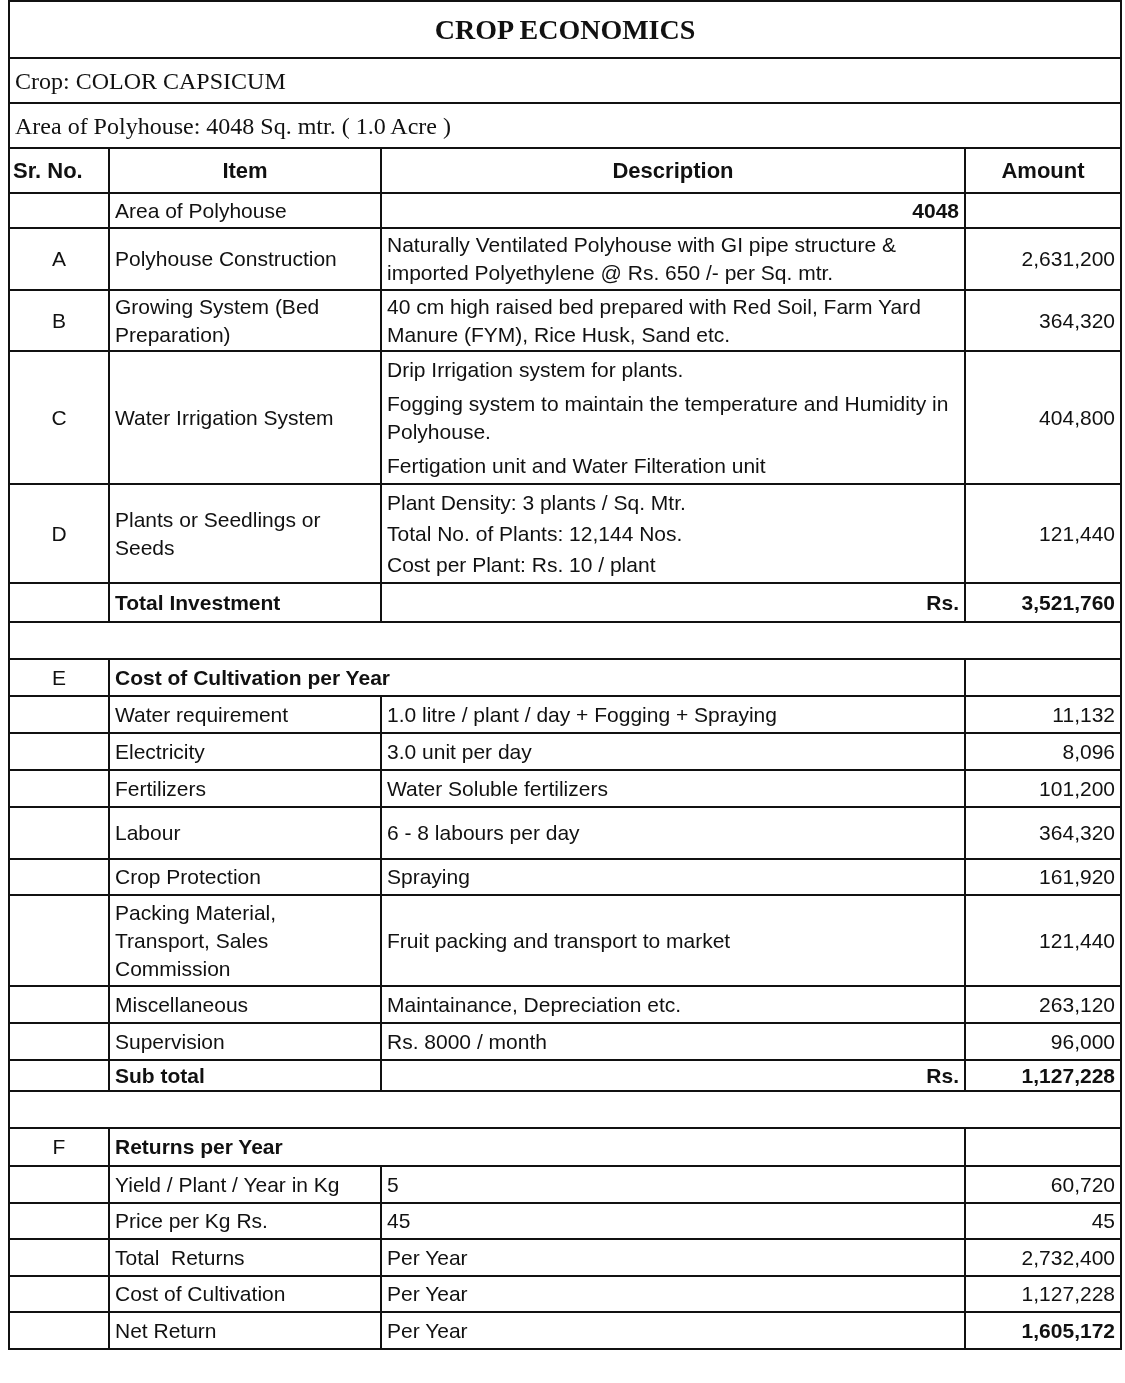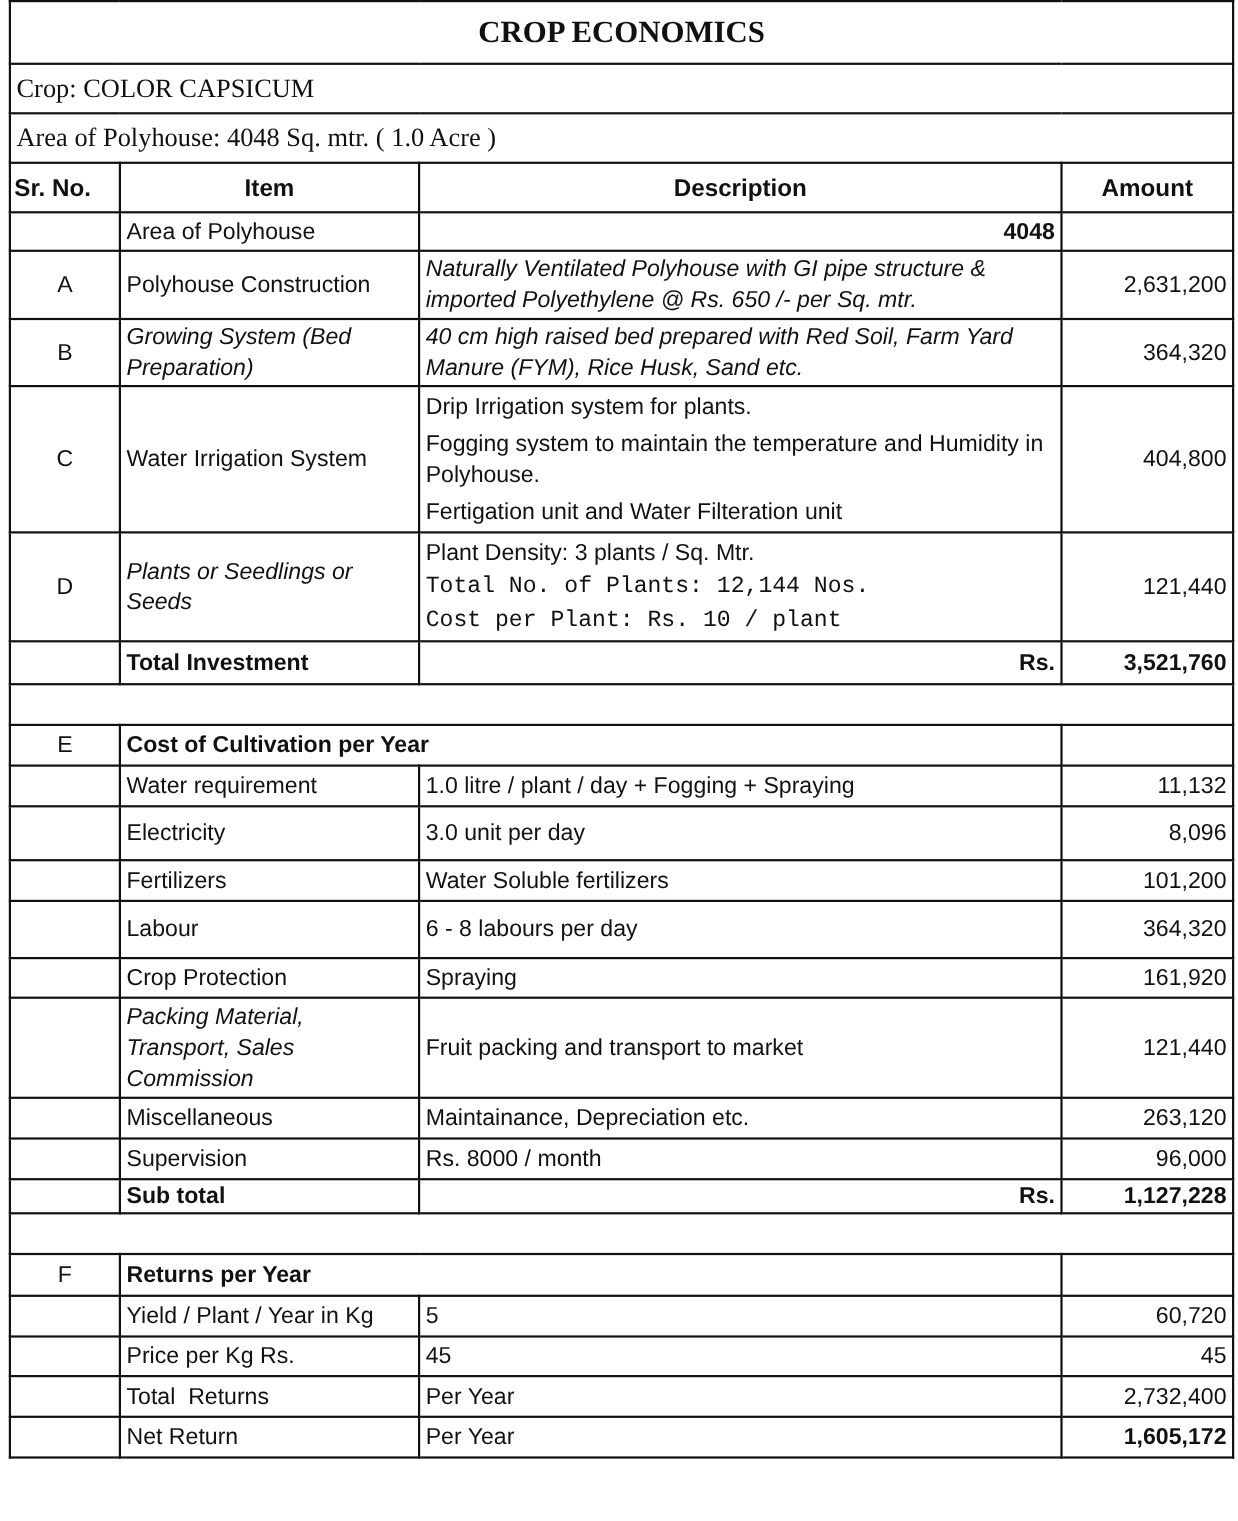--- a/index.html
+++ b/index.html
@@ -14,22 +14,22 @@
     line-height: 28px; overflow: hidden;
   }
   .serif { font-family: "Liberation Serif", serif; font-size: 24px; }
   .title { font-weight: bold; text-align: center; font-size: 28px; border-radius: 24px; }
   .hdr { font-weight: bold; text-align: center; font-size: 22px; margin-top: 20px; }
   .c { text-align: center; }
   .r { text-align: right; }
   .b { font-weight: bold; }
   .desc-line { display: block; }
   .desc-line + .desc-line { margin-top: 6px; }
-  .tight .desc-line + .desc-line { margin-top: 3px; font-family: Liberation Mono, monospace; }
-  .ml { line-height: 28px; font-style: italic; }
+  .tight .desc-line + .desc-line { margin-top: 3px; }
+  .ml { line-height: 28px; }
 </style>
 </head>
 <body>
 
 <table class="sheet">
   <colgroup>
     <col style="width:100px">
       <col style="width:272px">
       <col style="width:584px">
       <col style="width:156px">
@@ -101,21 +101,21 @@
       <td class="c">E</td>
       <td colspan="2" class="b">Cost of Cultivation per Year</td>
       <td></td>
     </tr>
     <tr style="height:37px">
       <td></td>
       <td>Water requirement</td>
       <td>1.0 litre / plant / day + Fogging + Spraying</td>
       <td class="r">11,132</td>
     </tr>
-    <tr style="height:49px">
+    <tr style="height:37px">
       <td></td>
       <td>Electricity</td>
       <td>3.0 unit per day</td>
       <td class="r">8,096</td>
     </tr>
     <tr style="height:37px">
       <td></td>
       <td>Fertilizers</td>
       <td>Water Soluble fertilizers</td>
       <td class="r">101,200</td>
@@ -174,20 +174,26 @@
       <td></td>
       <td>Price per Kg Rs.</td>
       <td>45</td>
       <td class="r">45</td>
     </tr>
     <tr style="height:37px">
       <td></td>
       <td style="white-space:pre">Total  Returns</td>
       <td>Per Year</td>
       <td class="r">2,732,400</td>
+    </tr>
+    <tr style="height:36px">
+      <td></td>
+      <td>Cost of Cultivation</td>
+      <td>Per Year</td>
+      <td class="r">1,127,228</td>
     </tr>
     <tr style="height:37px">
       <td></td>
       <td>Net Return</td>
       <td>Per Year</td>
       <td class="r b">1,605,172</td>
     </tr>
   </tbody>
 </table>
 

